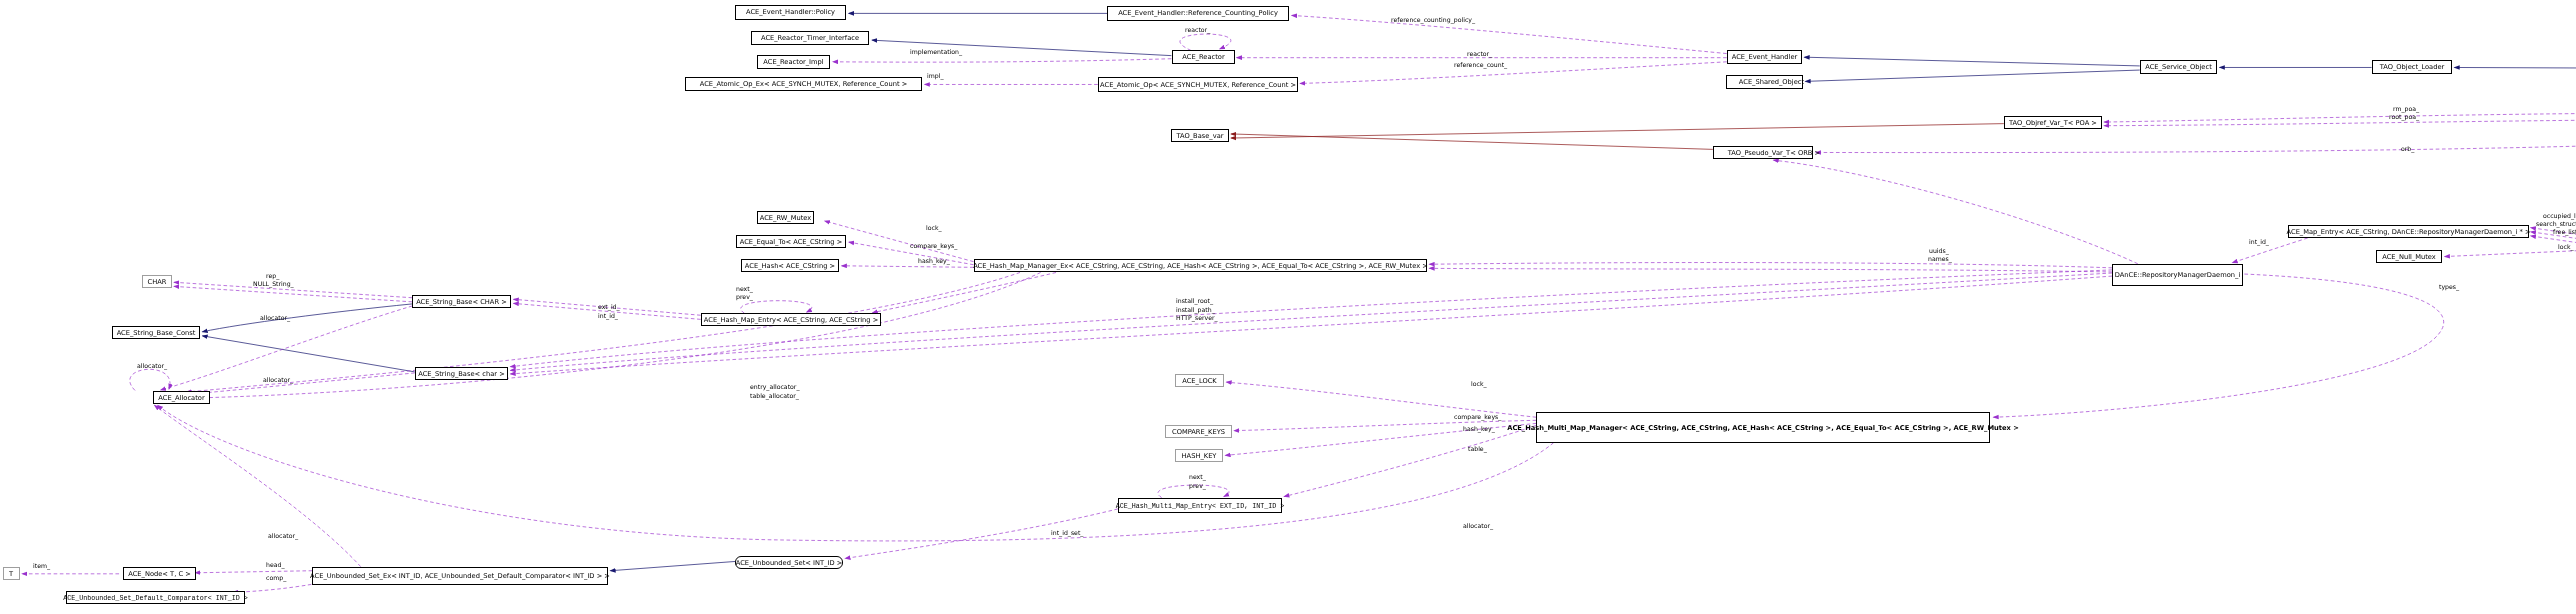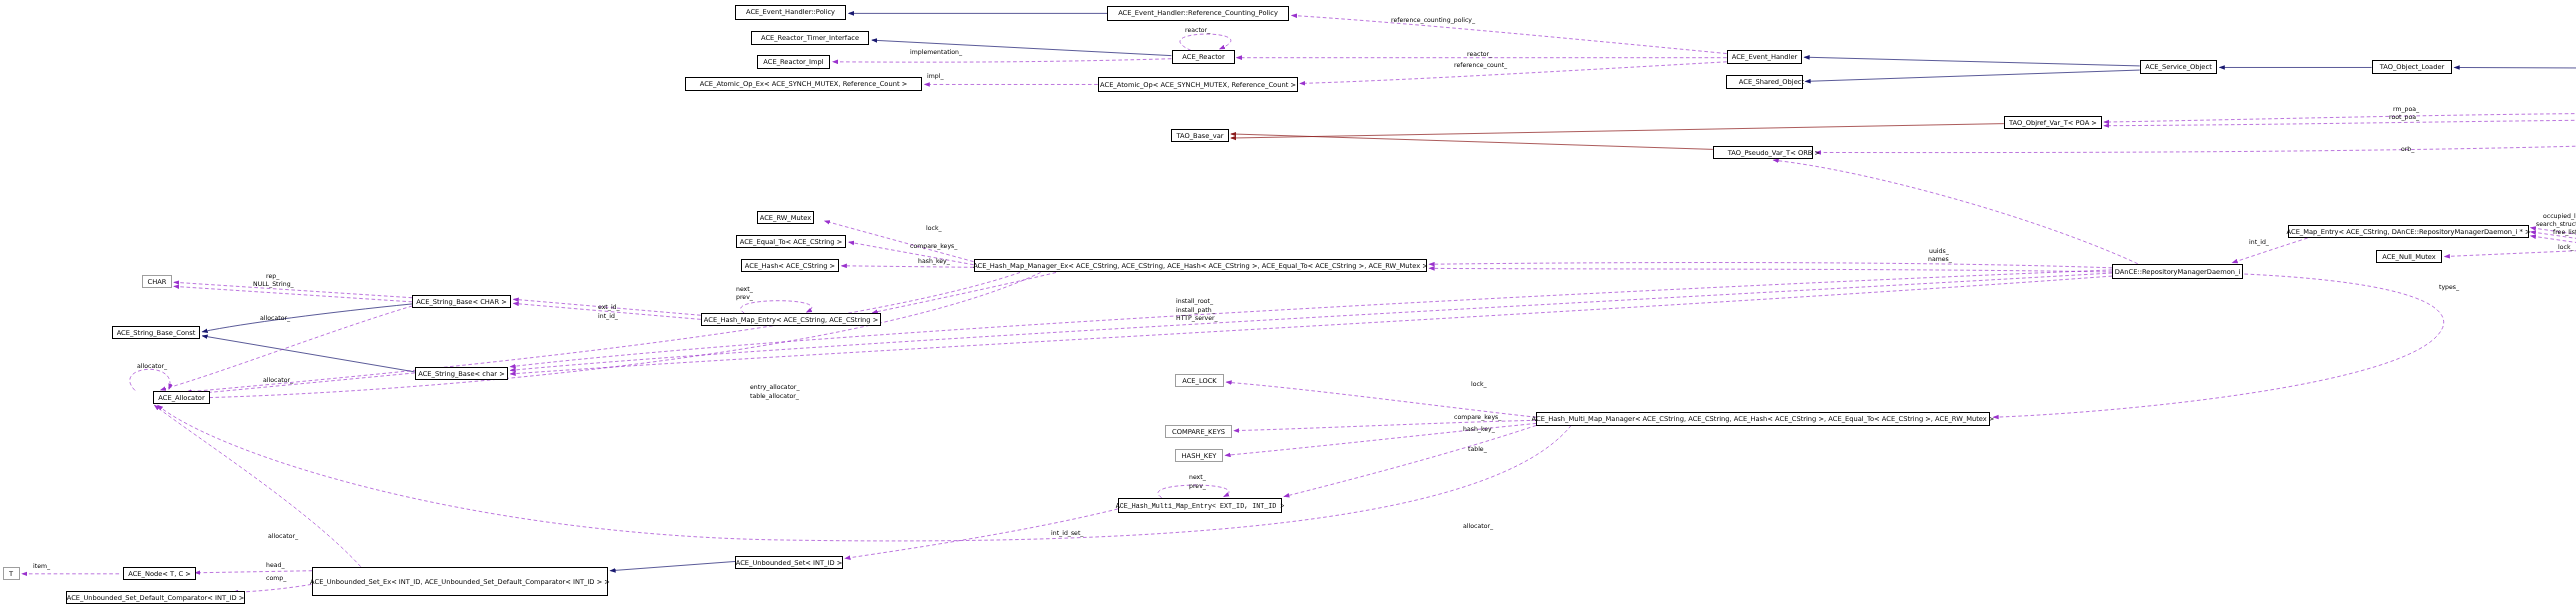--- a/index.html
+++ b/index.html
@@ -129,38 +129,38 @@
       <div class="node" style="left: 2140px; top: 60px; width: 77px; height: 14.4px;">ACE_Service_Object</div>
       <div class="node" style="left: 2372px; top: 60px; width: 80px; height: 14.4px;">TAO_Object_Loader</div>
       <div class="node" style="left: 1171px; top: 129px; width: 58px; height: 13.4px;">TAO_Base_var</div>
       <div class="node" style="left: 1713px; top: 146px; width: 100px; height: 13.4px; padding-left: 24px;">TAO_Pseudo_Var_T&lt; ORB &gt;</div>
       <div class="node" style="left: 2004px; top: 116px; width: 98px; height: 13.4px;">TAO_Objref_Var_T&lt; POA &gt;</div>
       <div class="node" style="left: 757px; top: 211px; width: 57px; height: 13.4px;">ACE_RW_Mutex</div>
       <div class="node" style="left: 736px; top: 235px; width: 110px; height: 13.4px;">ACE_Equal_To&lt; ACE_CString &gt;</div>
       <div class="node" style="left: 741px; top: 259px; width: 98px; height: 13.4px;">ACE_Hash&lt; ACE_CString &gt;</div>
       <div class="node" style="left: 974px; top: 259px; width: 453px; height: 13.4px;">ACE_Hash_Map_Manager_Ex&lt; ACE_CString, ACE_CString, ACE_Hash&lt; ACE_CString &gt;, ACE_Equal_To&lt; ACE_CString &gt;, ACE_RW_Mutex &gt;</div>
       <div class="node" style="left: 701px; top: 313px; width: 180px; height: 13.4px;">ACE_Hash_Map_Entry&lt; ACE_CString, ACE_CString &gt;</div>
-      <div class="node" style="left: 2112px; top: 264px; width: 131px; height: 15px;">DAnCE::RepositoryManagerDaemon_i</div>
+      <div class="node" style="left: 2112px; top: 264px; width: 131px; height: 22px;">DAnCE::RepositoryManagerDaemon_i</div>
       <div class="node" style="left: 2376px; top: 250px; width: 66px; height: 13.4px;">ACE_Null_Mutex</div>
       <div class="node" style="left: 2288px; top: 225px; width: 241px; height: 13.4px;">ACE_Map_Entry&lt; ACE_CString, DAnCE::RepositoryManagerDaemon_i * &gt;</div>
       <div class="node param" style="left: 142px; top: 275px; width: 30px; height: 13.4px;">CHAR</div>
       <div class="node" style="left: 412px; top: 295px; width: 99px; height: 13.4px;">ACE_String_Base&lt; CHAR &gt;</div>
       <div class="node" style="left: 112px; top: 326px; width: 88px; height: 13.4px;">ACE_String_Base_Const</div>
       <div class="node" style="left: 127px; top: 391px; width: 57px; height: 13.4px; margin-left: 26px;">ACE_Allocator</div>
       <div class="node" style="left: 415px; top: 367px; width: 93px; height: 13.4px;">ACE_String_Base&lt; char &gt;</div>
       <div class="node param" style="left: 1175px; top: 374px; width: 49px; height: 13.4px;">ACE_LOCK</div>
       <div class="node param" style="left: 1165px; top: 425px; width: 67px; height: 13.4px; text-align: center;">COMPARE_KEYS</div>
       <div class="node param" style="left: 1175px; top: 449px; width: 48px; height: 13.4px;">HASH_KEY</div>
-      <div class="node" style="left: 1536px; top: 412px; width: 454px; height: 14px;">ACE_Hash_Multi_Map_Manager&lt; ACE_CString, ACE_CString, ACE_Hash&lt; ACE_CString &gt;, ACE_Equal_To&lt; ACE_CString &gt;, ACE_RW_Mutex &gt;</div>
+      <div class="node" style="left: 1536px; top: 412px; width: 454px; height: 31px; font-weight: bold;">ACE_Hash_Multi_Map_Manager&lt; ACE_CString, ACE_CString, ACE_Hash&lt; ACE_CString &gt;, ACE_Equal_To&lt; ACE_CString &gt;, ACE_RW_Mutex &gt;</div>
       <div class="node" style="left: 1118px; top: 498px; width: 164px; height: 15px; font-family: Liberation Mono, monospace;">ACE_Hash_Multi_Map_Entry&lt; EXT_ID, INT_ID &gt;</div>
       <div class="node param" style="left: 2.6px; top: 567px; width: 17px; height: 13.4px;">T</div>
       <div class="node" style="left: 123px; top: 567px; width: 73px; height: 13.4px;">ACE_Node&lt; T, C &gt;</div>
-      <div class="node" style="left: 312px; top: 567px; width: 296px; height: 29px;">ACE_Unbounded_Set_Ex&lt; INT_ID, ACE_Unbounded_Set_Default_Comparator&lt; INT_ID &gt; &gt;</div>
-      <div class="node" style="left: 735px; top: 556px; width: 108px; height: 13.4px;">ACE_Unbounded_Set&lt; INT_ID &gt;</div>
-      <div class="node" style="left: 66px; top: 591px; width: 179px; height: 13.4px;">ACE_Unbounded_Set_Default_Comparator&lt; INT_ID &gt;</div>
+      <div class="node" style="left: 312px; top: 567px; width: 296px; height: 18px;">ACE_Unbounded_Set_Ex&lt; INT_ID, ACE_Unbounded_Set_Default_Comparator&lt; INT_ID &gt; &gt;</div>
+      <div class="node" style="left: 735px; top: 556px; width: 108px; height: 13.4px; border-radius: 6px;">ACE_Unbounded_Set&lt; INT_ID &gt;</div>
+      <div class="node" style="left: 66px; top: 591px; width: 179px; height: 13.4px; font-family: Liberation Mono, monospace;">ACE_Unbounded_Set_Default_Comparator&lt; INT_ID &gt;</div>
     </div>
   <div id="labels-layer">
       <span class="edge-label" style="left: 1391px; top: 15.5px;">reference_counting_policy_</span>
       <span class="edge-label" style="left: 1185px; top: 26px;">reactor_</span>
       <span class="edge-label" style="left: 910px; top: 48px;">implementation_</span>
       <span class="edge-label" style="left: 927px; top: 72px;">impl_</span>
       <span class="edge-label" style="left: 1467px; top: 50px;">reactor_</span>
       <span class="edge-label" style="left: 1454px; top: 61px;">reference_count_</span>
       <span class="edge-label" style="left: 2393px; top: 105px;">rm_poa_</span>
       <span class="edge-label" style="left: 2389px; top: 113px;">root_poa_</span>

